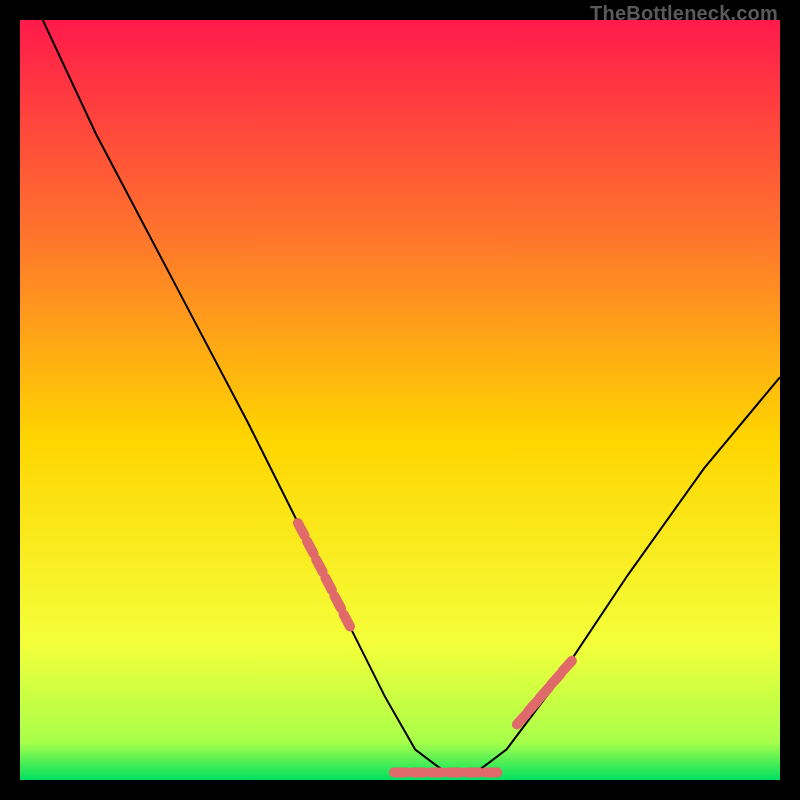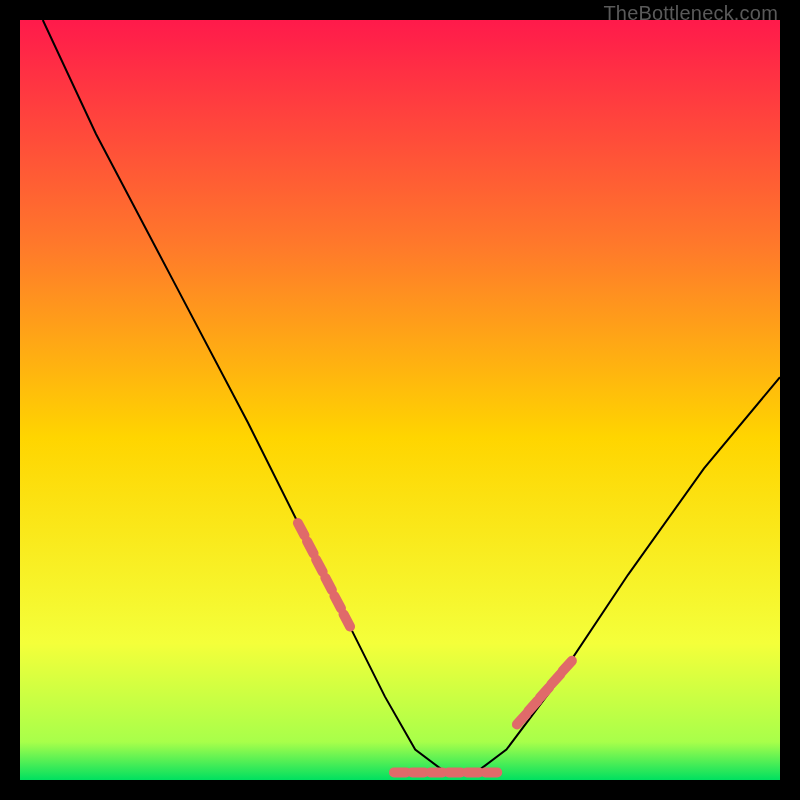--- a/index.html
+++ b/index.html
@@ -18,21 +18,21 @@
     width: 760px;
     height: 760px;
     background: #000;
   }
   .watermark {
     position: absolute;
     top: 2px;
     right: 22px;
     color: #5a5a5a;
     font-size: 20px;
-    font-weight: 400;
+    font-weight: 700;
     letter-spacing: 0.2px;
     z-index: 5;
     text-align: right;
   }
   svg {
     display: block;
   }
 </style>
 </head>
 <body>

